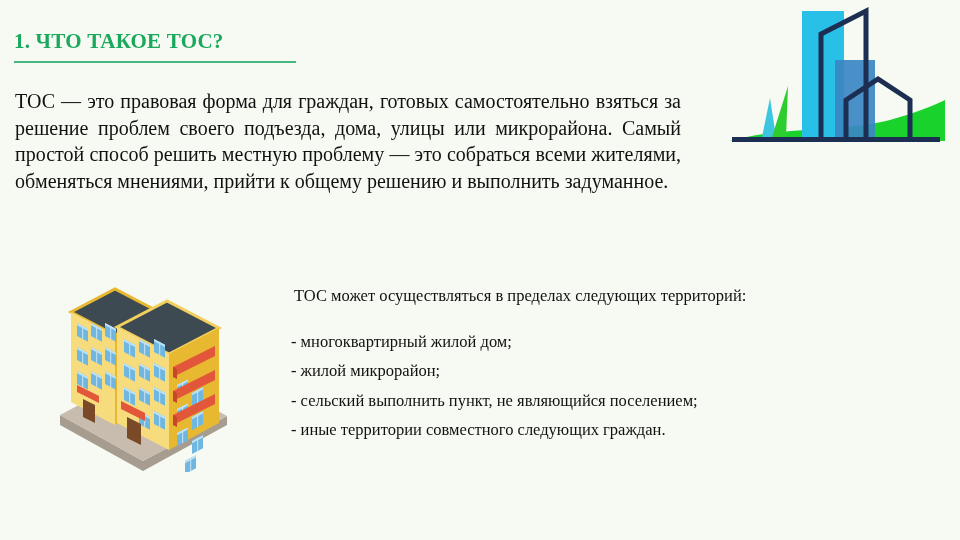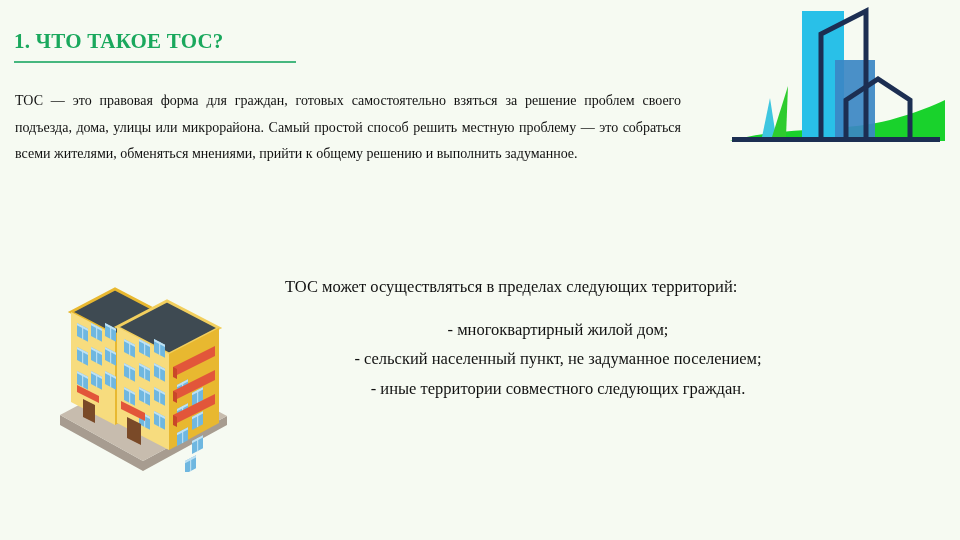--- a/index.html
+++ b/index.html
@@ -42,44 +42,43 @@
     height: 2px;
     background: #46b77f;
   }
 
   
   .intro {
     position: absolute;
     left: 15px;
     top: 88px;
     width: 666px;
-    font-size: 14px;
+    font-size: 20px;
     line-height: 26.5px;
     color: #111111;
     text-align: justify;
     text-justify: inter-word;
   }
   .intro p { margin: 0; }
 
   
   .territories {
     position: absolute;
     left: 278px;
     top: 265px;
     width: 560px;
     font-size: 16.5px;
     line-height: 29.5px;
     color: #111111;
   }
-  .territories .lead { margin: 7px; white-space: nowrap; }
+  .territories .lead { margin: 16px; white-space: nowrap; }
   .territories ul {
     list-style: none;
     margin: 13px;
     padding: 0;
-    text-align: center;
   }
   .territories li { white-space: nowrap; }
 
   
   .logo {
     position: absolute;
     left: 700px;
     top: 0px;
     width: 260px;
     height: 160px;
@@ -103,21 +102,22 @@
   <div class="title-rule"></div>
 
   <div class="intro">
     <p>ТОС — это правовая форма для граждан, готовых самостоятельно взяться за решение проблем своего подъезда, дома, улицы или микрорайона. Самый простой способ решить местную проблему — это собраться всеми жителями, обменяться мнениями, прийти к общему решению и выполнить задуманное.</p>
   </div>
 
   <div class="territories">
     <p class="lead">ТОС может осуществляться в пределах следующих территорий:</p>
     <ul>
       <li>- многоквартирный жилой дом;</li>
-      <li>- сельский населенный пункт, не задуманное поселением;</li>
+      <li>- жилой микрорайон;</li>
+      <li>- сельский выполнить пункт, не являющийся поселением;</li>
       <li>- иные территории совместного следующих граждан.</li>
     </ul>
   </div>
 
   <div class="logo">
     <svg viewBox="0 0 260 160" width="260" height="160" xmlns="http://www.w3.org/2000/svg">
 
       <path d="M30 141 C 80 126, 140 133, 190 120 C 215 113, 235 105, 245 100 L 245 141 Z" fill="#19d22c"></path>
 
       <path d="M62 137 L 70 98 L 76 137 Z" fill="#3ec6e0"></path>

